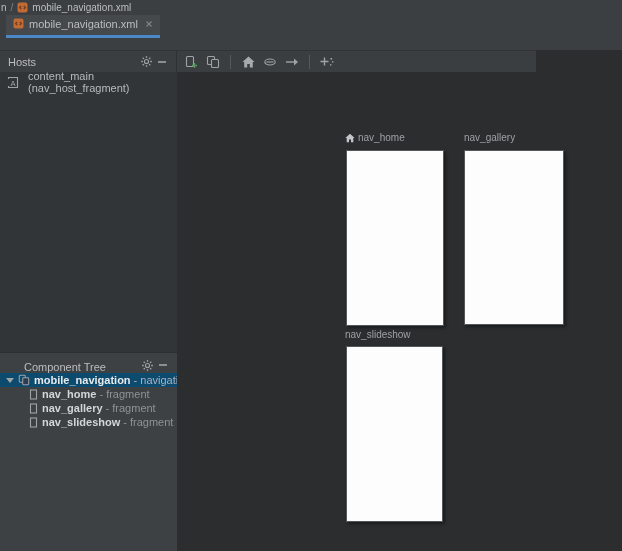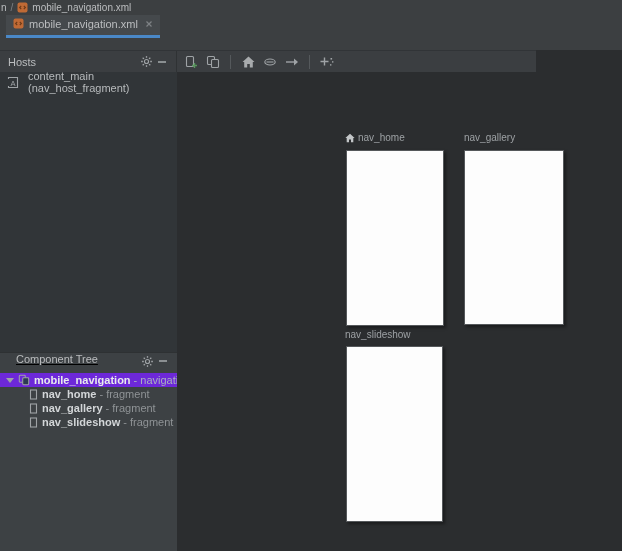--- a/index.html
+++ b/index.html
@@ -26,25 +26,25 @@
   .panel-title { font-size:11px; color:#bbbdbf; }
   .flex-spacer { flex:1; }
   .icon-btn { width:16px; height:16px; display:flex; align-items:center; justify-content:center; cursor:pointer; }
   .design-toolbar { flex:1; display:flex; align-items:center; gap:6px; padding-left:6px; }
   .tb-sep { width:1px; height:14px; background:#55595c; margin:0 3px; }
   
   .hosts-list { position:absolute; left:0; top:72px; width:177px; height:280px; background:#313538; }
   .host-item { display:flex; align-items:center; gap:5px; height:16px; margin-top:2px; padding-left:7px; font-size:11px; color:#b7babc; cursor:pointer; }
   
   .ct-panel { position:absolute; left:0; top:352px; width:177px; height:199px; background:#3d4144; border-top:1px solid #2e3133; }
-  .ct-header { height:20px; display:flex; align-items:flex-start; padding:0 6px 0 16px;text-decoration:underline; }
+  .ct-header { height:20px; display:flex; align-items:flex-end; padding:0 6px 0 24px; }
   .tree-row { height:14px; display:flex; align-items:center; font-size:11px; color:#8f9396; cursor:pointer; white-space:nowrap; }
   .tree-row .name { font-weight:bold; color:#d3d6d8; margin-right:3px; }
   .tree-row .suffix { color:#8f9396; }
-  .tree-row.selected { background:#6d28d9;text-align:right; }
+  .tree-row.selected { background:#0c4a6e;text-align:right; }
   .tree-row.selected .name { color:#e8eaec; }
   .tree-row.selected .suffix { color:#a9b1bf; }
   .twisty { width:0; height:0; border-left:4px solid transparent; border-right:4px solid transparent; border-top:5px solid #9fa3a6; margin:0 4px 0 6px; }
   .tree-icon { display:flex; align-items:center; margin-right:4px; }
   .indent-child { padding-left:29px; }
   
   .surface { position:absolute; left:177px; top:72px; width:445px; height:479px; background:#2b2d2f; }
   .dest-label { position:absolute; display:flex; align-items:center; gap:3px; font-size:10px; color:#9da1a4; cursor:pointer; }
   .dest-box { position:absolute; background:#fdfdfd; border:1px solid #55585b; box-shadow:2px 2px 3px rgba(0,0,0,.4); cursor:pointer; }
   svg { display:block; }

